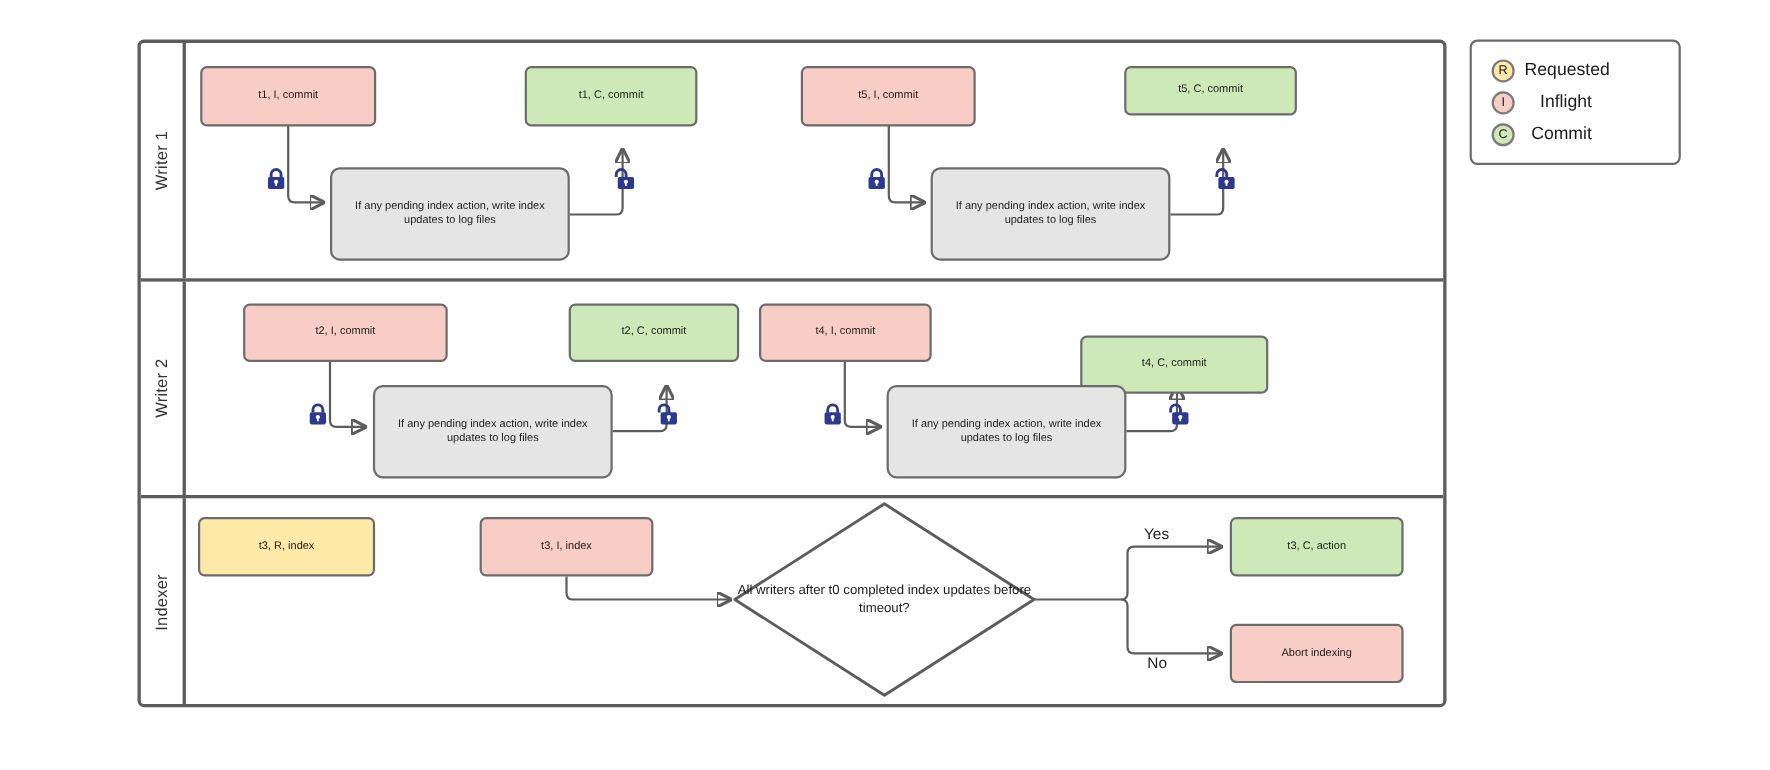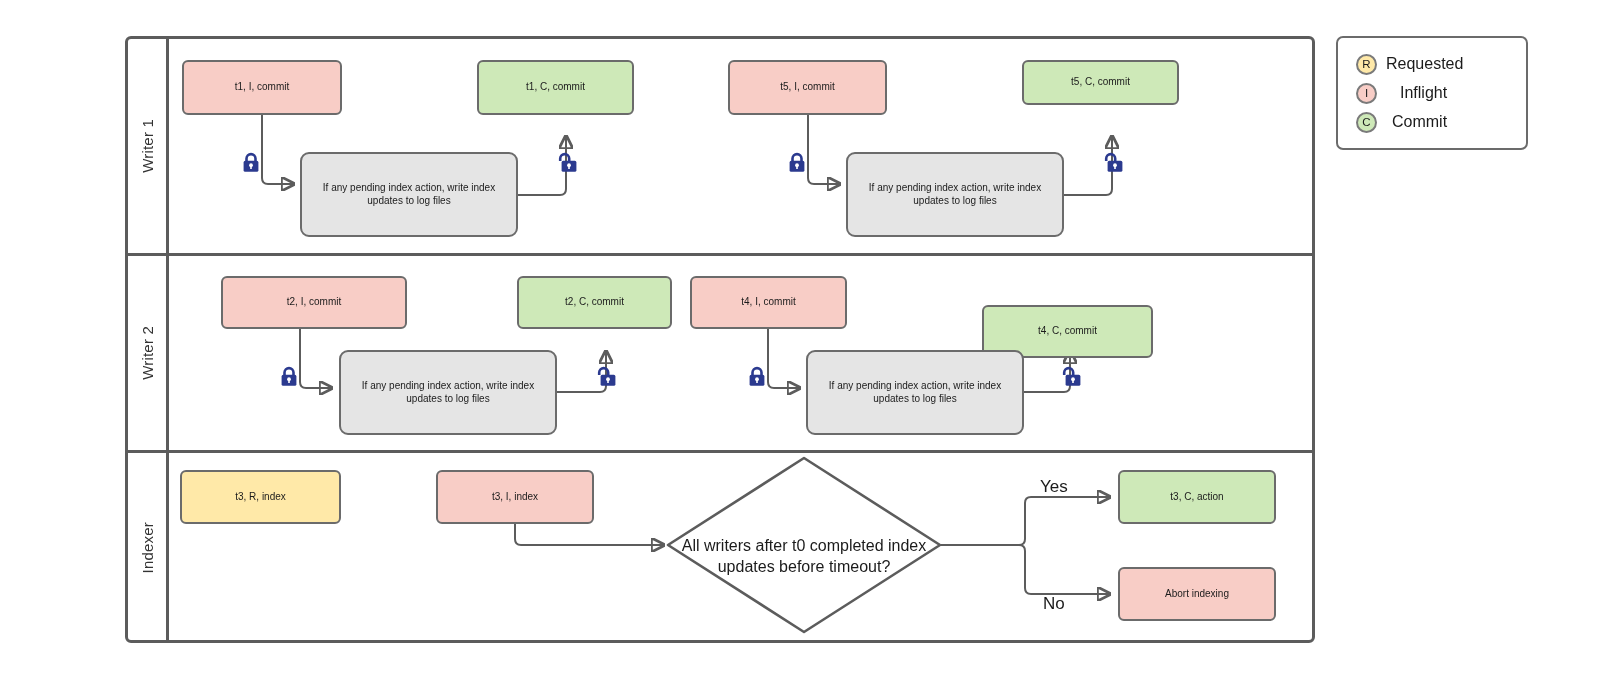--- a/index.html
+++ b/index.html
@@ -74,28 +74,28 @@
   .node.requested { background: #ffe9a8; }
   .node.plain    { background: #e5e5e5; border-radius: 9px; }
 
   
   .diamond-wrap {
     position: absolute;
   }
   .diamond-wrap svg { display: block; }
   .diamond-label {
     position: absolute;
-    left: 0; top: 12px;
+    left: 0; top: 0;
     width: 100%;
     height: 100%;
     display: flex;
     align-items: center;
     justify-content: center;
     text-align: center;
-    font-size: 16px;
+    font-size: 12px;
     color: #1b1b1b;
     line-height: 1.3;
     pointer-events: none;
   }
 
   
   #wires {
     position: absolute;
     left: 0; top: 0;
     width: 1609px;
@@ -108,21 +108,21 @@
   .lock {
     position: absolute;
     width: 22px;
     height: 22px;
   }
   .lock svg { display: block; }
 
   
   .edge-label {
     position: absolute;
-    font-size: 17px;
+    font-size: 14px;
     color: #1b1b1b;
     background: transparent;
     white-space: nowrap;
   }
 
   
   .legend {
     position: absolute;
     left: 1336px;
     top: 36px;

